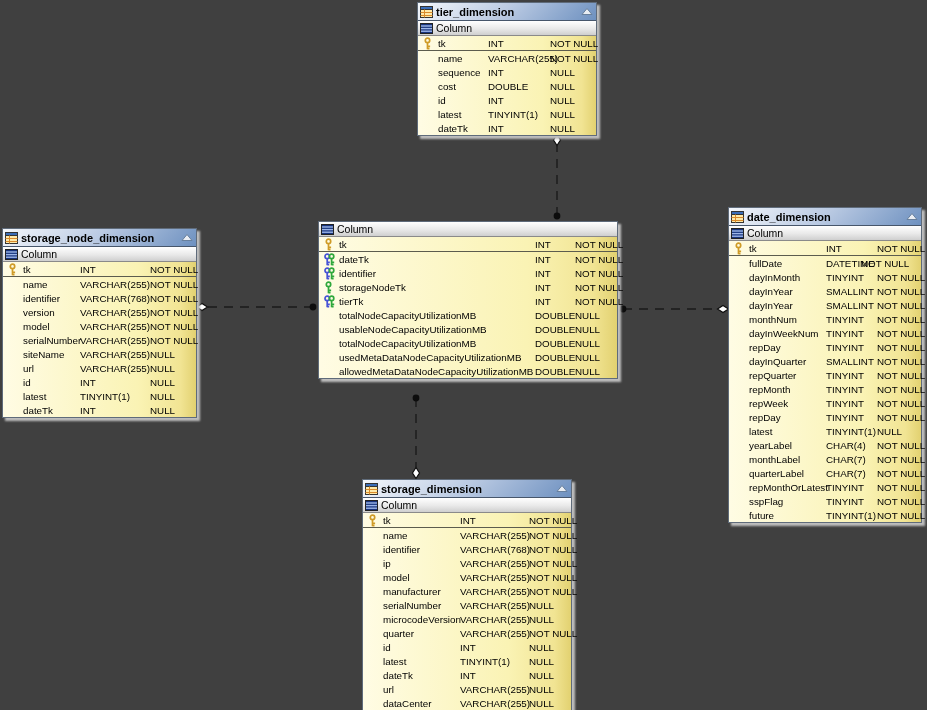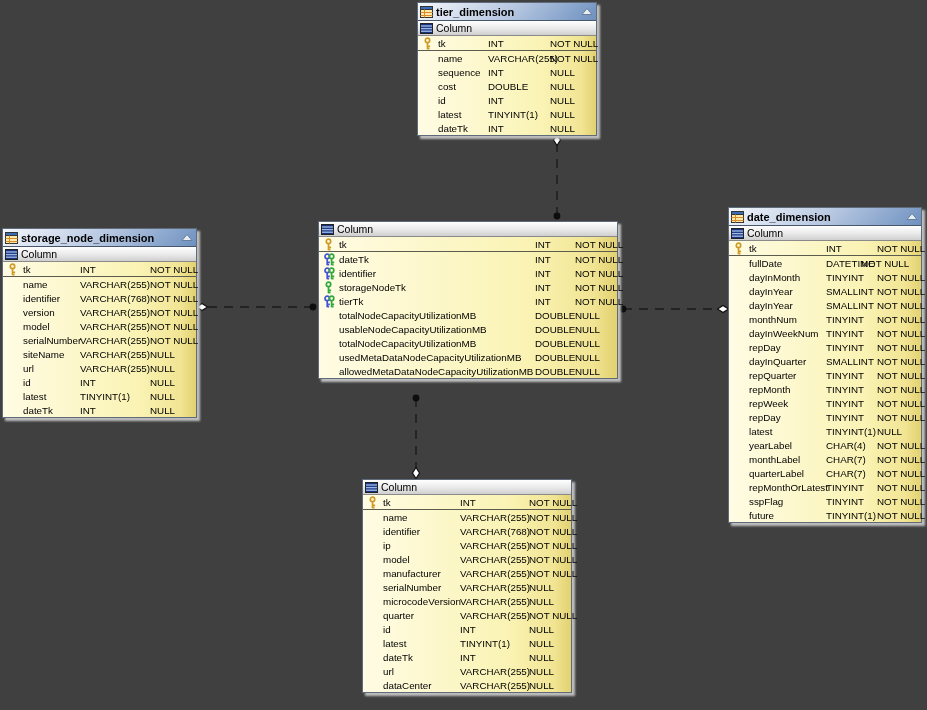--- a/index.html
+++ b/index.html
@@ -502,20 +502,39 @@
           <span class="cell-null" style="width:46px">NOT NULL</span>
         </div>
         <div class="col-row">
           <span class="cell-key icon"></span>
           <span class="cell-name" style="width:77px">future</span>
           <span class="cell-type" style="width:51px">TINYINT(1)</span>
           <span class="cell-null" style="width:46px">NOT NULL</span>
         </div>
       </div>
       <div class="db-table" style="left: 362px; top: 479px; width: 210px;">
+        <div class="tbl-header">
+          <span class="icon">
+            <svg width="13" height="12" viewBox="0 0 13 12">
+              <rect x="0.5" y="0.5" width="12" height="11" fill="#ffe9a8" stroke="#333"></rect>
+              <rect x="0.5" y="0.5" width="12" height="3" fill="#3a6db8" stroke="#333"></rect>
+              <line x1="0.5" y1="6.5" x2="12.5" y2="6.5" stroke="#d98a2b"></line>
+              <line x1="0.5" y1="9.5" x2="12.5" y2="9.5" stroke="#d98a2b"></line>
+              <line x1="4.5" y1="3.5" x2="4.5" y2="11.5" stroke="#d98a2b"></line>
+            </svg>
+          </span>
+          <span class="tbl-title">storage_dimension</span>
+          <span class="collapse-btn">
+            <span class="icon">
+              <svg width="12" height="9" viewBox="0 0 12 9">
+                <polygon points="1,7.5 11,7.5 6,1.5" fill="#e9edf3" stroke="#68809d"></polygon>
+              </svg>
+            </span>
+          </span>
+        </div>
         <div class="col-group">
           <span class="icon">
             <svg width="13" height="11" viewBox="0 0 13 11">
               <rect x="0.5" y="0.5" width="12" height="10" fill="#16327c" stroke="#222"></rect>
               <line x1="1" y1="3" x2="12" y2="3" stroke="#9db6e8" stroke-width="1.4"></line>
               <line x1="1" y1="5.6" x2="12" y2="5.6" stroke="#9db6e8" stroke-width="1.4"></line>
               <line x1="1" y1="8.2" x2="12" y2="8.2" stroke="#9db6e8" stroke-width="1.4"></line>
             </svg>
           </span>
           <span>Column</span>

